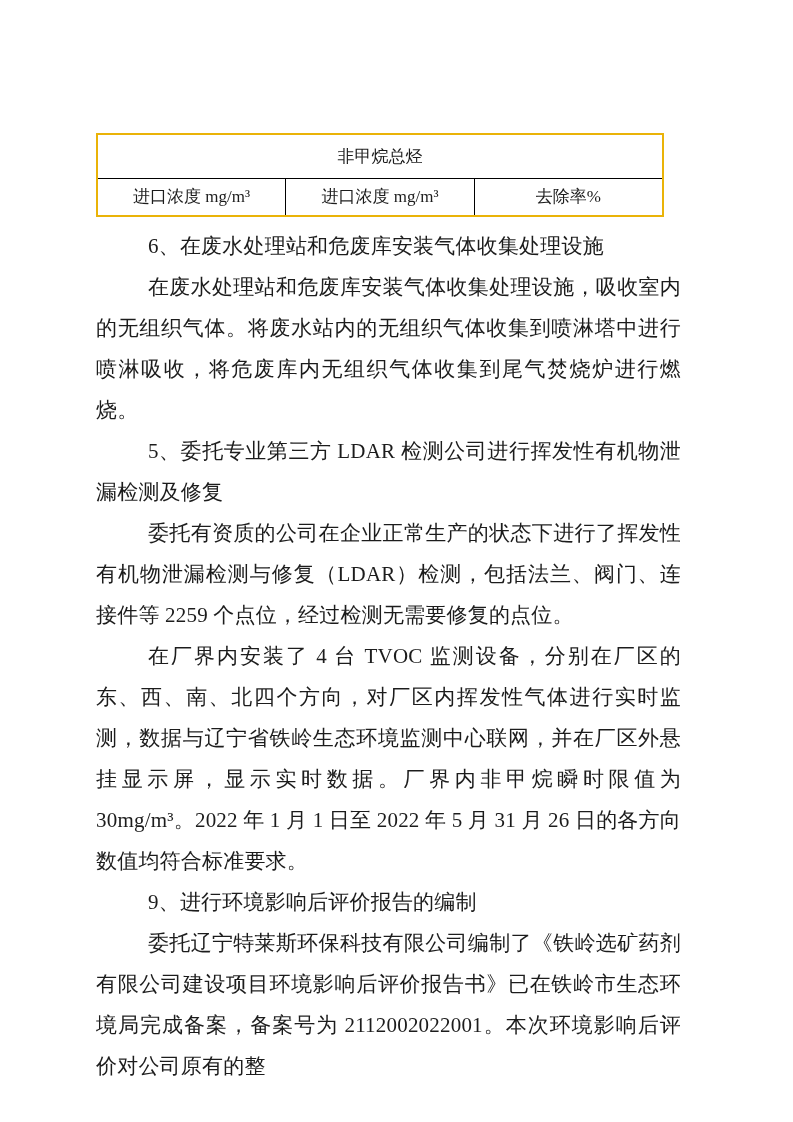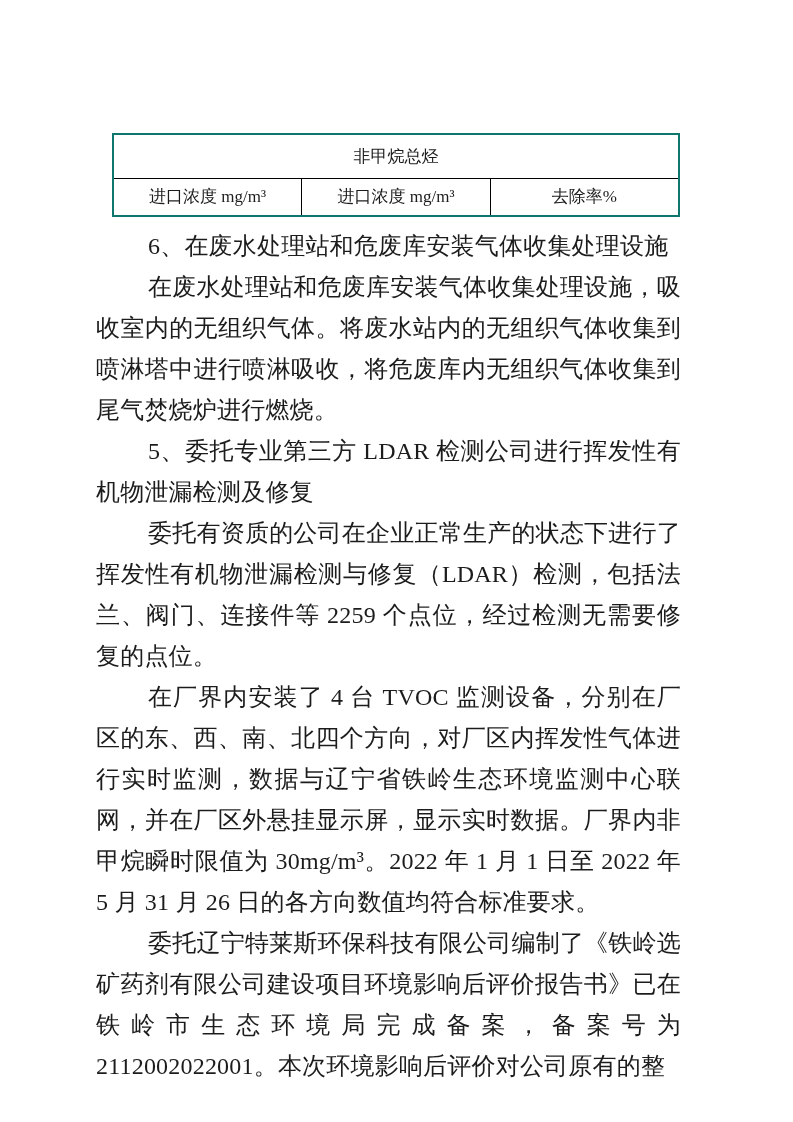--- a/index.html
+++ b/index.html
@@ -16,41 +16,40 @@
     font-family: "Liberation Serif", "DejaVu Serif", serif;
     color: #1c1c1c;
   }
   .content {
     position: absolute;
     left: 96px;
     top: 133px;
     width: 585px;
   }
   table.nmhc {
-    margin-left: 16px;
     width: 568px;
     border-collapse: collapse;
     table-layout: fixed;
-    border: 2px solid #0f766e;
+    border: 2px solid #eab308;
   }
   table.nmhc td {
     border: 1px solid #000000;
     text-align: center;
     vertical-align: middle;
     font-size: 17px;
     padding: 0;
     color: #1c1c1c;
   }
   tr.row-title  { height: 44px; }
   tr.row-header { height: 38px; }
   tr.row-value  { height: 44px; }
 
   .textblock {
     margin-top: 9px;
-    font-size: 24px;
+    font-size: 21px;
     line-height: 41px;
     text-align: justify;
     letter-spacing: 0.2px;
   }
   .textblock p {
     margin: 0;
     padding: 0;
     text-indent: 52px;
   }
 </style>
@@ -83,18 +82,19 @@
       <div class="section">
         <p>5、委托专业第三方 LDAR 检测公司进行挥发性有机物泄漏检测及修复</p>
         <p>委托有资质的公司在企业正常生产的状态下进行了挥发性有机物泄漏检测与修复（LDAR）检测，包括法兰、阀门、连接件等 2259 个点位，经过检测无需要修复的点位。</p>
       </div>
 
       <div class="section">
         <p>在厂界内安装了 4 台 TVOC 监测设备，分别在厂区的东、西、南、北四个方向，对厂区内挥发性气体进行实时监测，数据与辽宁省铁岭生态环境监测中心联网，并在厂区外悬挂显示屏，显示实时数据。厂界内非甲烷瞬时限值为 30mg/m³。2022 年 1 月 1 日至 2022 年 5 月 31 月 26 日的各方向数值均符合标准要求。</p>
       </div>
 
       <div class="section">
+        <p>9、进行环境影响后评价报告的编制</p>
         <p>委托辽宁特莱斯环保科技有限公司编制了《铁岭选矿药剂有限公司建设项目环境影响后评价报告书》已在铁岭市生态环境局完成备案，备案号为 2112002022001。本次环境影响后评价对公司原有的整</p>
       </div>
 
     </div>
   </div>
 </div>
 
 </body></html>

